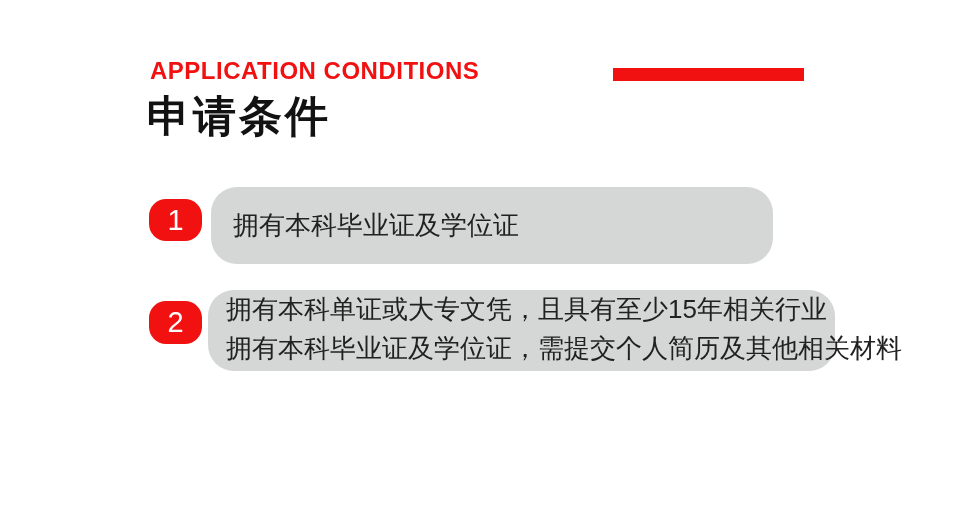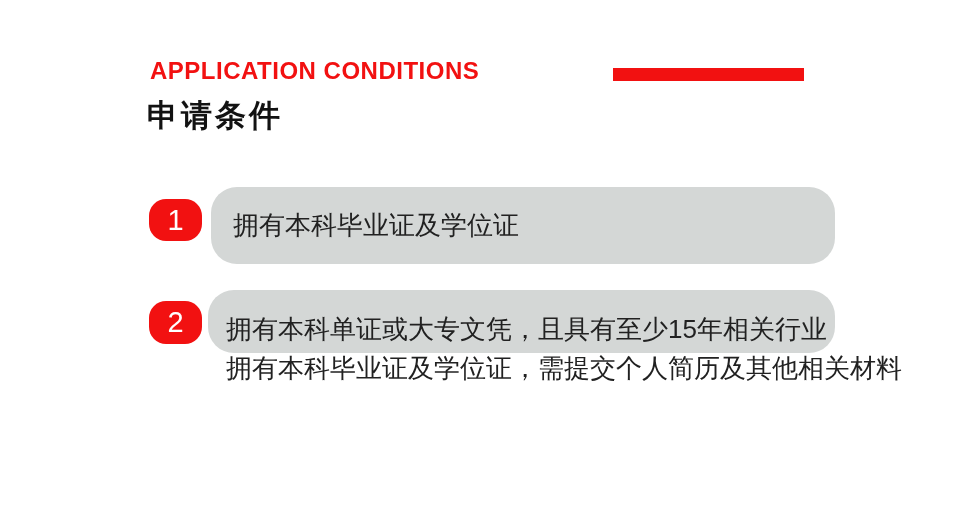--- a/index.html
+++ b/index.html
@@ -34,21 +34,21 @@
     left: 613px;
     top: 68px;
     width: 191px;
     height: 13px;
     background: var(--red);
   }
   .cn-title {
     position: absolute;
     left: 147px;
     top: 92px;
-    font-size: 31px;
+    font-size: 43px;
     line-height: 48px;
     font-weight: 800;
     letter-spacing: 3px;
     color: var(--title-black);
     white-space: nowrap;
   }
   .badge {
     position: absolute;
     width: 53px;
     height: 42px;
@@ -66,32 +66,32 @@
   .cond-box {
     position: absolute;
     background: var(--box-gray);
     border-radius: 26px;
     color: var(--body-text);
     font-size: 26px;
   }
   .box-1 {
     left: 211px;
     top: 187px;
-    width: 624px;
+    width: 562px;
     height: 77px;
     display: flex;
     align-items: center;
     padding-left: 22px;
   }
   .box-2 {
     left: 208px;
     top: 290px;
     width: 627px;
-    height: 63px;
-    padding: 20px 0 0 18px;
+    height: 81px;
+    padding: 0 0 0 18px;
     line-height: 39px;
   }
   .cond-line { white-space: nowrap; }
 </style>
 </head>
 <body>
 
 <div class="slide">
 
   <div class="en-title">APPLICATION CONDITIONS</div>

